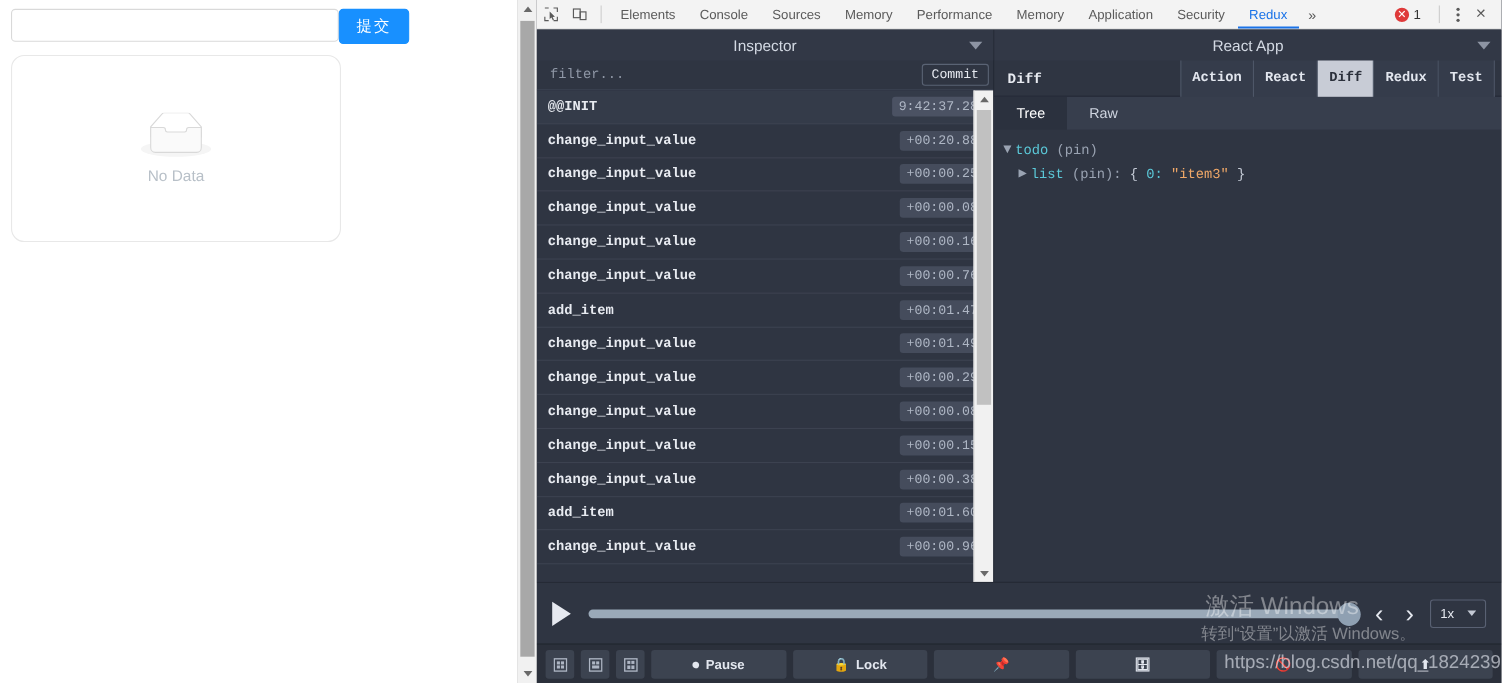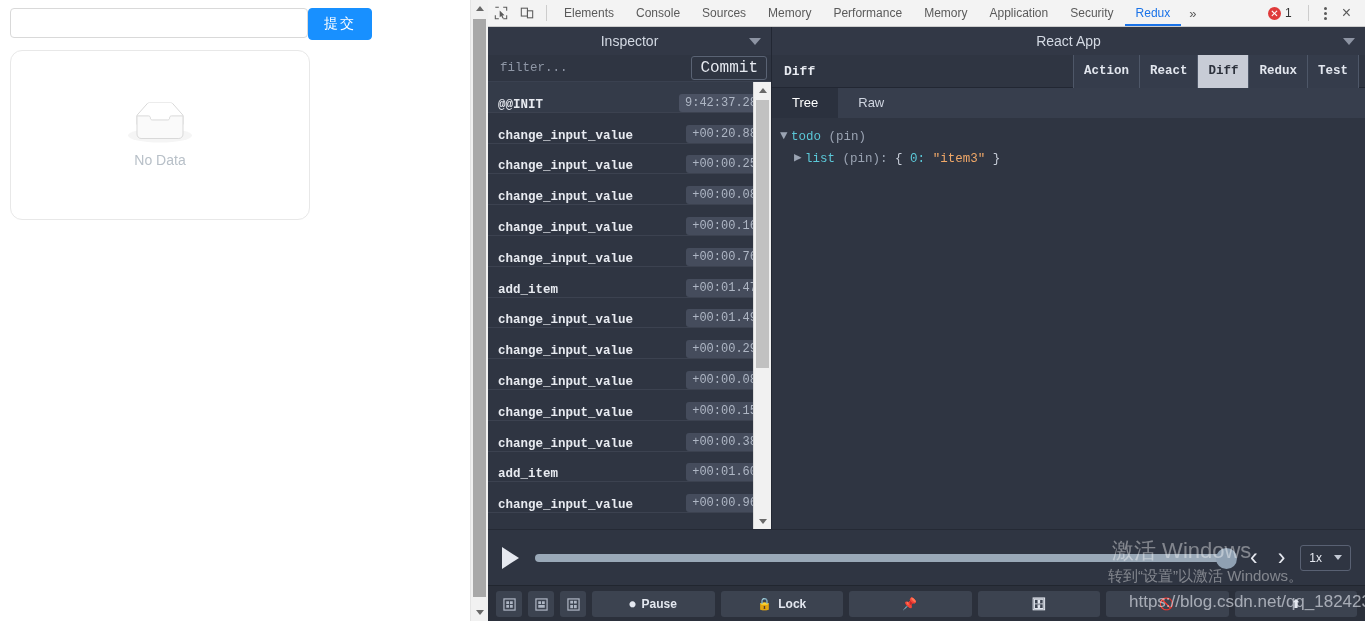--- a/index.html
+++ b/index.html
@@ -102,21 +102,21 @@
   .vsep { width: 1px; height: 16px; background: #cdcdcd; margin: 0 8px; }
   .kebab { display: flex; flex-direction: column; gap: 2px; padding: 0 7px; cursor: pointer; }
   .kebab i { width: 3px; height: 3px; border-radius: 50%; background: #5a5a5a; display: block; }
   .close-x { padding: 0 8px; font-size: 16px; color: #5a5a5a; cursor: pointer; line-height: 1; }
 
   
   #redux { position: relative; height: 595px; background: #2f3542; display: flex; flex-direction: column; }
   #redux-main { display: flex; flex: 1; min-height: 0; }
 
   
-  #mon-left { width: 283px; display: flex; flex-direction: column; background: #2f3542; }
+  #mon-left { width: 415px; display: flex; flex-direction: column; background: #2f3542; }
   .panel-head {
     height: 28px; display: flex; align-items: center; justify-content: center;
     position: relative; color: #d3d9e3; font-size: 14px; background: #323846;
     font-family: "Liberation Sans", sans-serif;
   }
   .panel-head .caret {
     position: absolute; right: 10px; top: 11px;
     border-left: 6px solid transparent; border-right: 6px solid transparent;
     border-top: 7px solid #8d94a3; cursor: pointer;
   }
@@ -125,29 +125,29 @@
     padding: 0 4px 0 10px; border-bottom: 1px solid #3a4150;
   }
   .filter-input {
     flex: 1; background: transparent; border: none; outline: none;
     color: #c9cfdb; font-size: 12.5px;
     font-family: "Liberation Mono", monospace;
   }
   .filter-input::placeholder { color: #8f97a6; }
   .commit-btn {
     background: #2f3542; color: #e6e9f0; border: 1px solid #5a6374;
-    border-radius: 3px; font-size: 16px; padding: 2px 8px; cursor: pointer;
+    border-radius: 3px; font-size: 12px; padding: 2px 8px; cursor: pointer;
     font-family: "Liberation Mono", monospace;
   }
   #action-list {
     flex: 1; min-height: 0; position: relative; overflow: hidden; background: #2f3542;
   }
   .act-row {
     height: 30.8px; box-sizing: border-box;
-    display: flex; align-items: flex-end; justify-content: space-between;
+    display: flex; align-items: center; justify-content: space-between;
     padding: 0 8px 0 10px; border-bottom: 1px solid #3c4250;
     cursor: pointer;
   }
   .act-row.init { background: #343b49; }
   .act-name {
     font-family: "Liberation Mono", monospace; font-size: 12.5px;
     color: #e8ebf1; font-weight: bold;
   }
   .act-time {
     font-family: "Liberation Mono", monospace; font-size: 12px;
@@ -251,21 +251,21 @@
     padding: 0 10px;
   }
   .tb-btn.sq { width: 26px; padding: 0; }
   .tb-btn.wide { flex: 1; }
   .glyph { font-family: "DejaVu Sans", sans-serif; font-size: 12px; }
 
   
   .wm {
     position: absolute; pointer-events: none;
     color: rgba(255,255,255,0.40);
-    font-family: "Liberation Sans", sans-serif; white-space: nowrap; margin-left: 16px;
+    font-family: "Liberation Sans", sans-serif; white-space: nowrap;
   }
   #wm-activate { left: 608px; top: 536px; font-size: 22px; }
   #wm-activate2 { left: 604px; top: 567px; font-size: 15px; }
   #wm-url {
     left: 625px; top: 592px; font-size: 17px;
     color: rgba(232,236,243,0.62);
   }
 </style>
 </head>
 <body>

